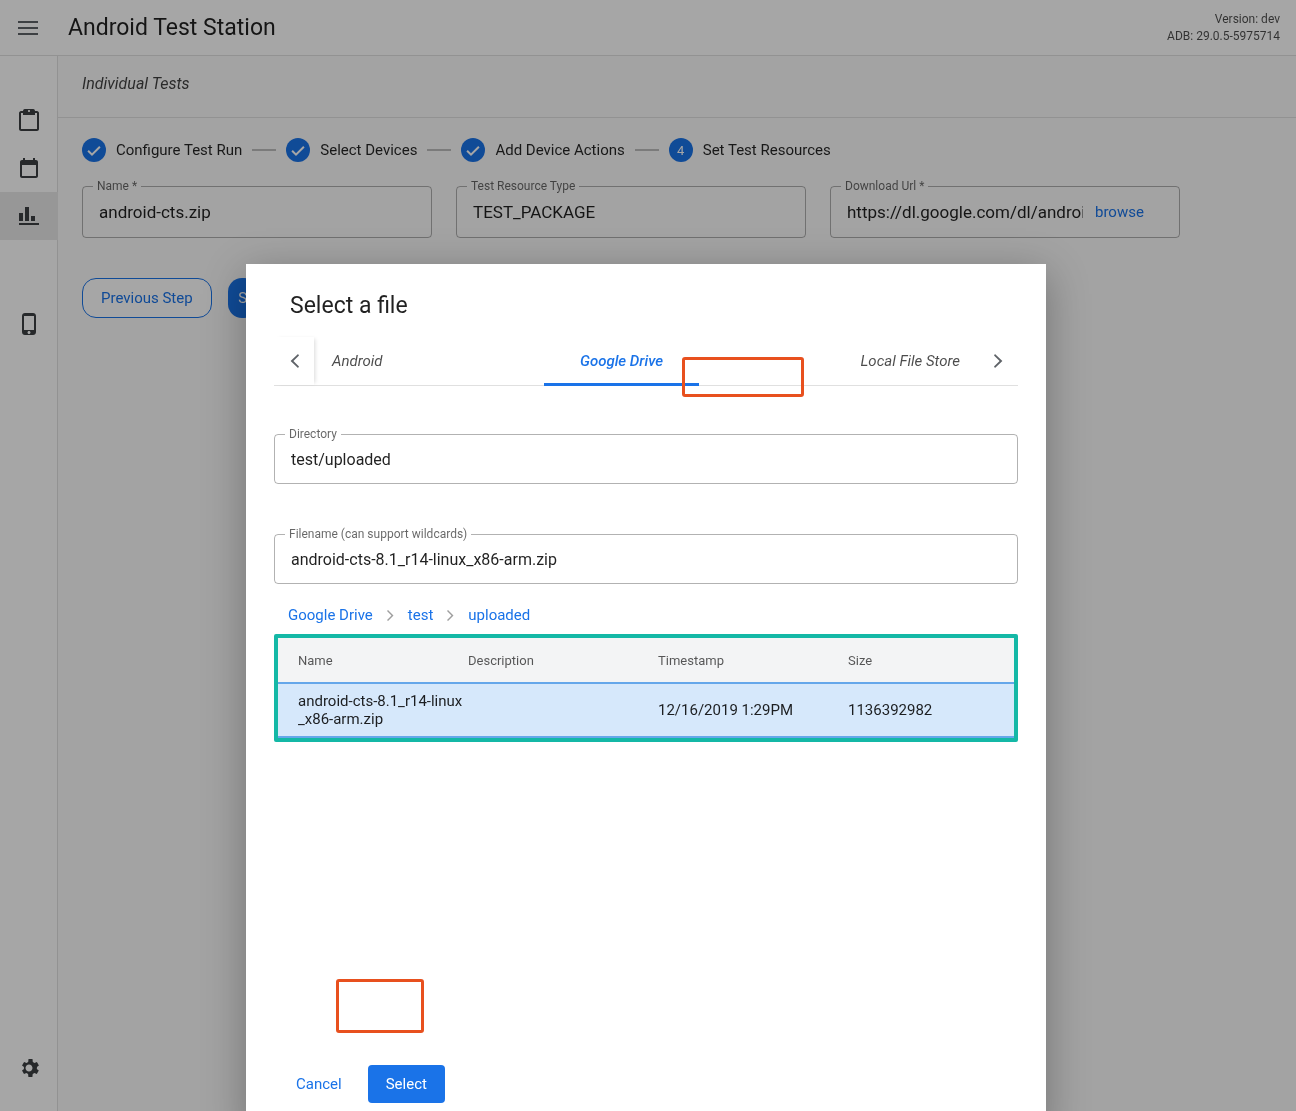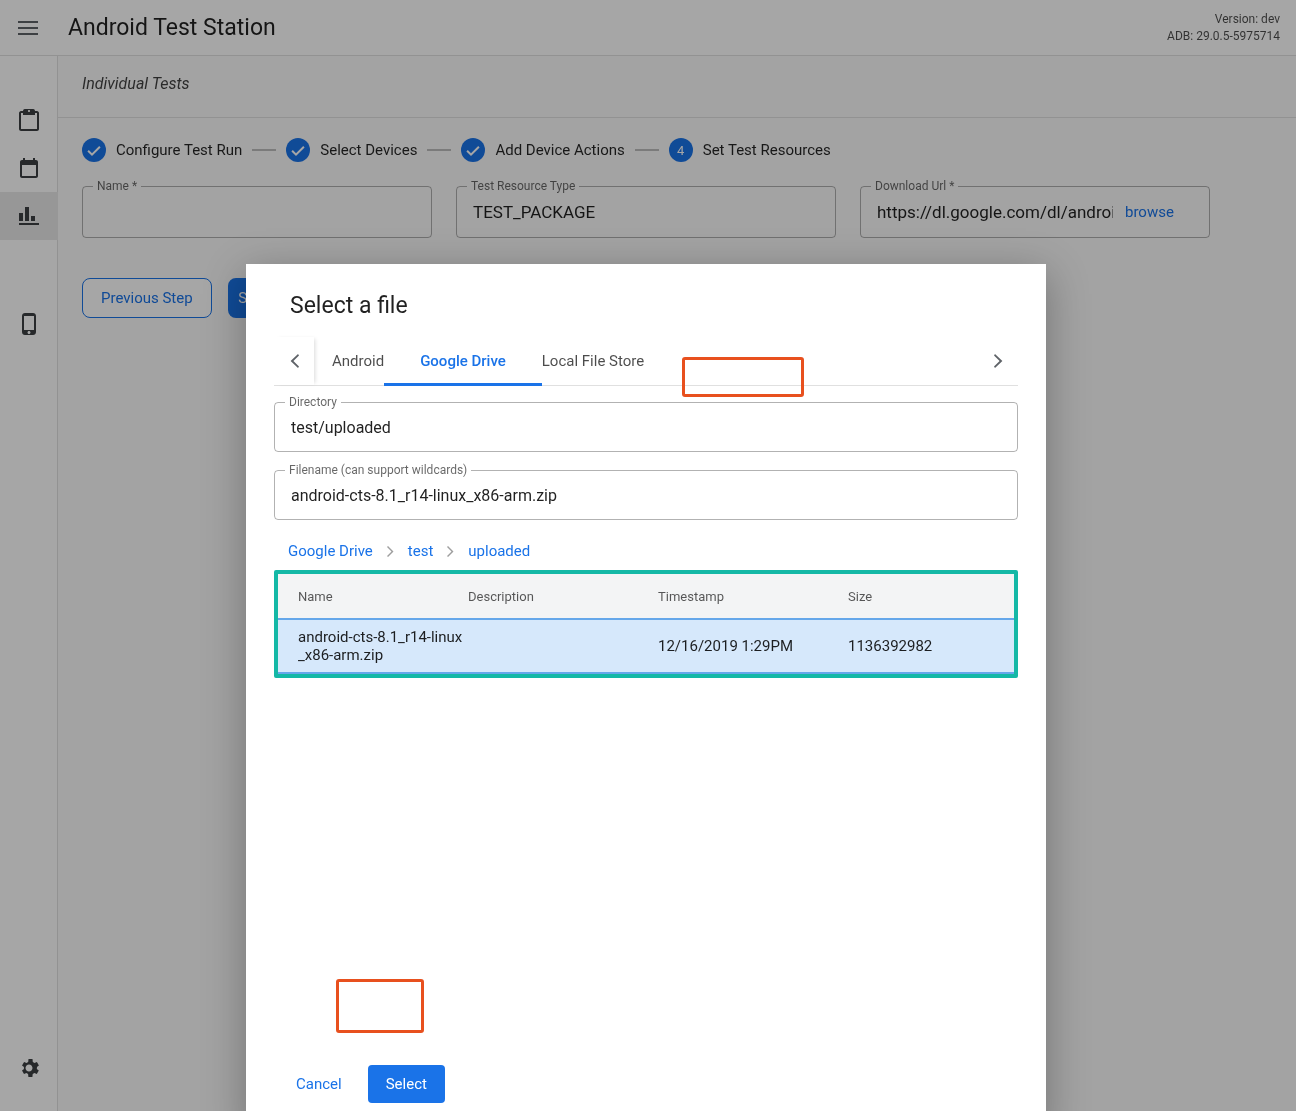--- a/index.html
+++ b/index.html
@@ -159,38 +159,38 @@
     color: rgba(0,0,0,0.87);
     border: none;
     outline: none;
     background: transparent;
     width: 100%;
     white-space: nowrap;
     overflow: hidden;
     text-overflow: clip;
   }
   .field-name { width: 350px; }
-  .field-type { width: 380px; }
+  .field-type { width: 350px; }
   .field-url  { width: 350px; display:flex; align-items:center; }
   .browse-link {
     color: #1a73e8;
     font-size: 15px;
     margin-left: 10px;
     cursor: pointer;
   }
 
   .button-row {
     margin-top: 40px;
     display: flex;
     gap: 16px;
   }
   .btn {
     height: 40px;
     padding: 0 18px;
-    border-radius: 8px;
+    border-radius: 14px;
     font-size: 15px;
     display: flex; align-items: center; justify-content: center;
     cursor: pointer;
   }
   .btn-outlined {
     border: 1px solid #1a73e8;
     color: #1a73e8;
     background: #fff;
   }
   .btn-filled {
@@ -236,21 +236,22 @@
   .tab-scroll-btn {
     width: 40px; height: 48px;
     display: flex; align-items: center; justify-content: center;
     cursor: pointer;
     color: rgba(0,0,0,0.6);
   }
   .tab-scroll-left { box-shadow: 3px 0 4px -2px rgba(0,0,0,0.15); z-index:1; }
   .tabs {
     flex: 1;
     display: flex;
-    justify-content: flex-start;
+    justify-content: space-between;
+    font-style: italic;
   }
   .tab {
     height: 48px;
     display: flex; align-items: center; justify-content: center;
     font-size: 15px;
     color: rgba(0,0,0,0.7);
     cursor: pointer;
     padding: 0 18px;
     position: relative;
   }
@@ -292,20 +293,21 @@
   }
   .dlg-field {
     position: relative;
     border: 1px solid rgba(0,0,0,0.3);
     border-radius: 4px;
     height: 50px;
     display: flex;
     align-items: center;
     padding: 0 14px;
     margin-bottom: 18px;
+    margin-top: 32px;
   }
   .dlg-field .float-label {
     position: absolute;
     top: -8px;
     left: 10px;
     background: #fff;
     padding: 0 4px;
     font-size: 12px;
     color: rgba(0,0,0,0.6);
   }
@@ -460,20 +462,21 @@
       <div class="step-connector"></div>
       <div class="step">
         <div class="step-circle">4</div>
         <span class="step-label">Set Test Resources</span>
       </div>
     </div>
 
     <div class="form-row">
       <div class="outlined-field field-name">
         <span class="float-label">Name *</span>
+        <input class="value" value="android-cts.zip" style="">
       </div>
       <div class="outlined-field field-type">
         <span class="float-label">Test Resource Type</span>
         <input class="value" value="TEST_PACKAGE" style="">
       </div>
       <div class="outlined-field field-url">
         <span class="float-label">Download Url *</span>
         <input class="value" style="width: 240px;" value="https://dl.google.com/dl/android/ct">
         <span class="browse-link">browse</span>
       </div>

